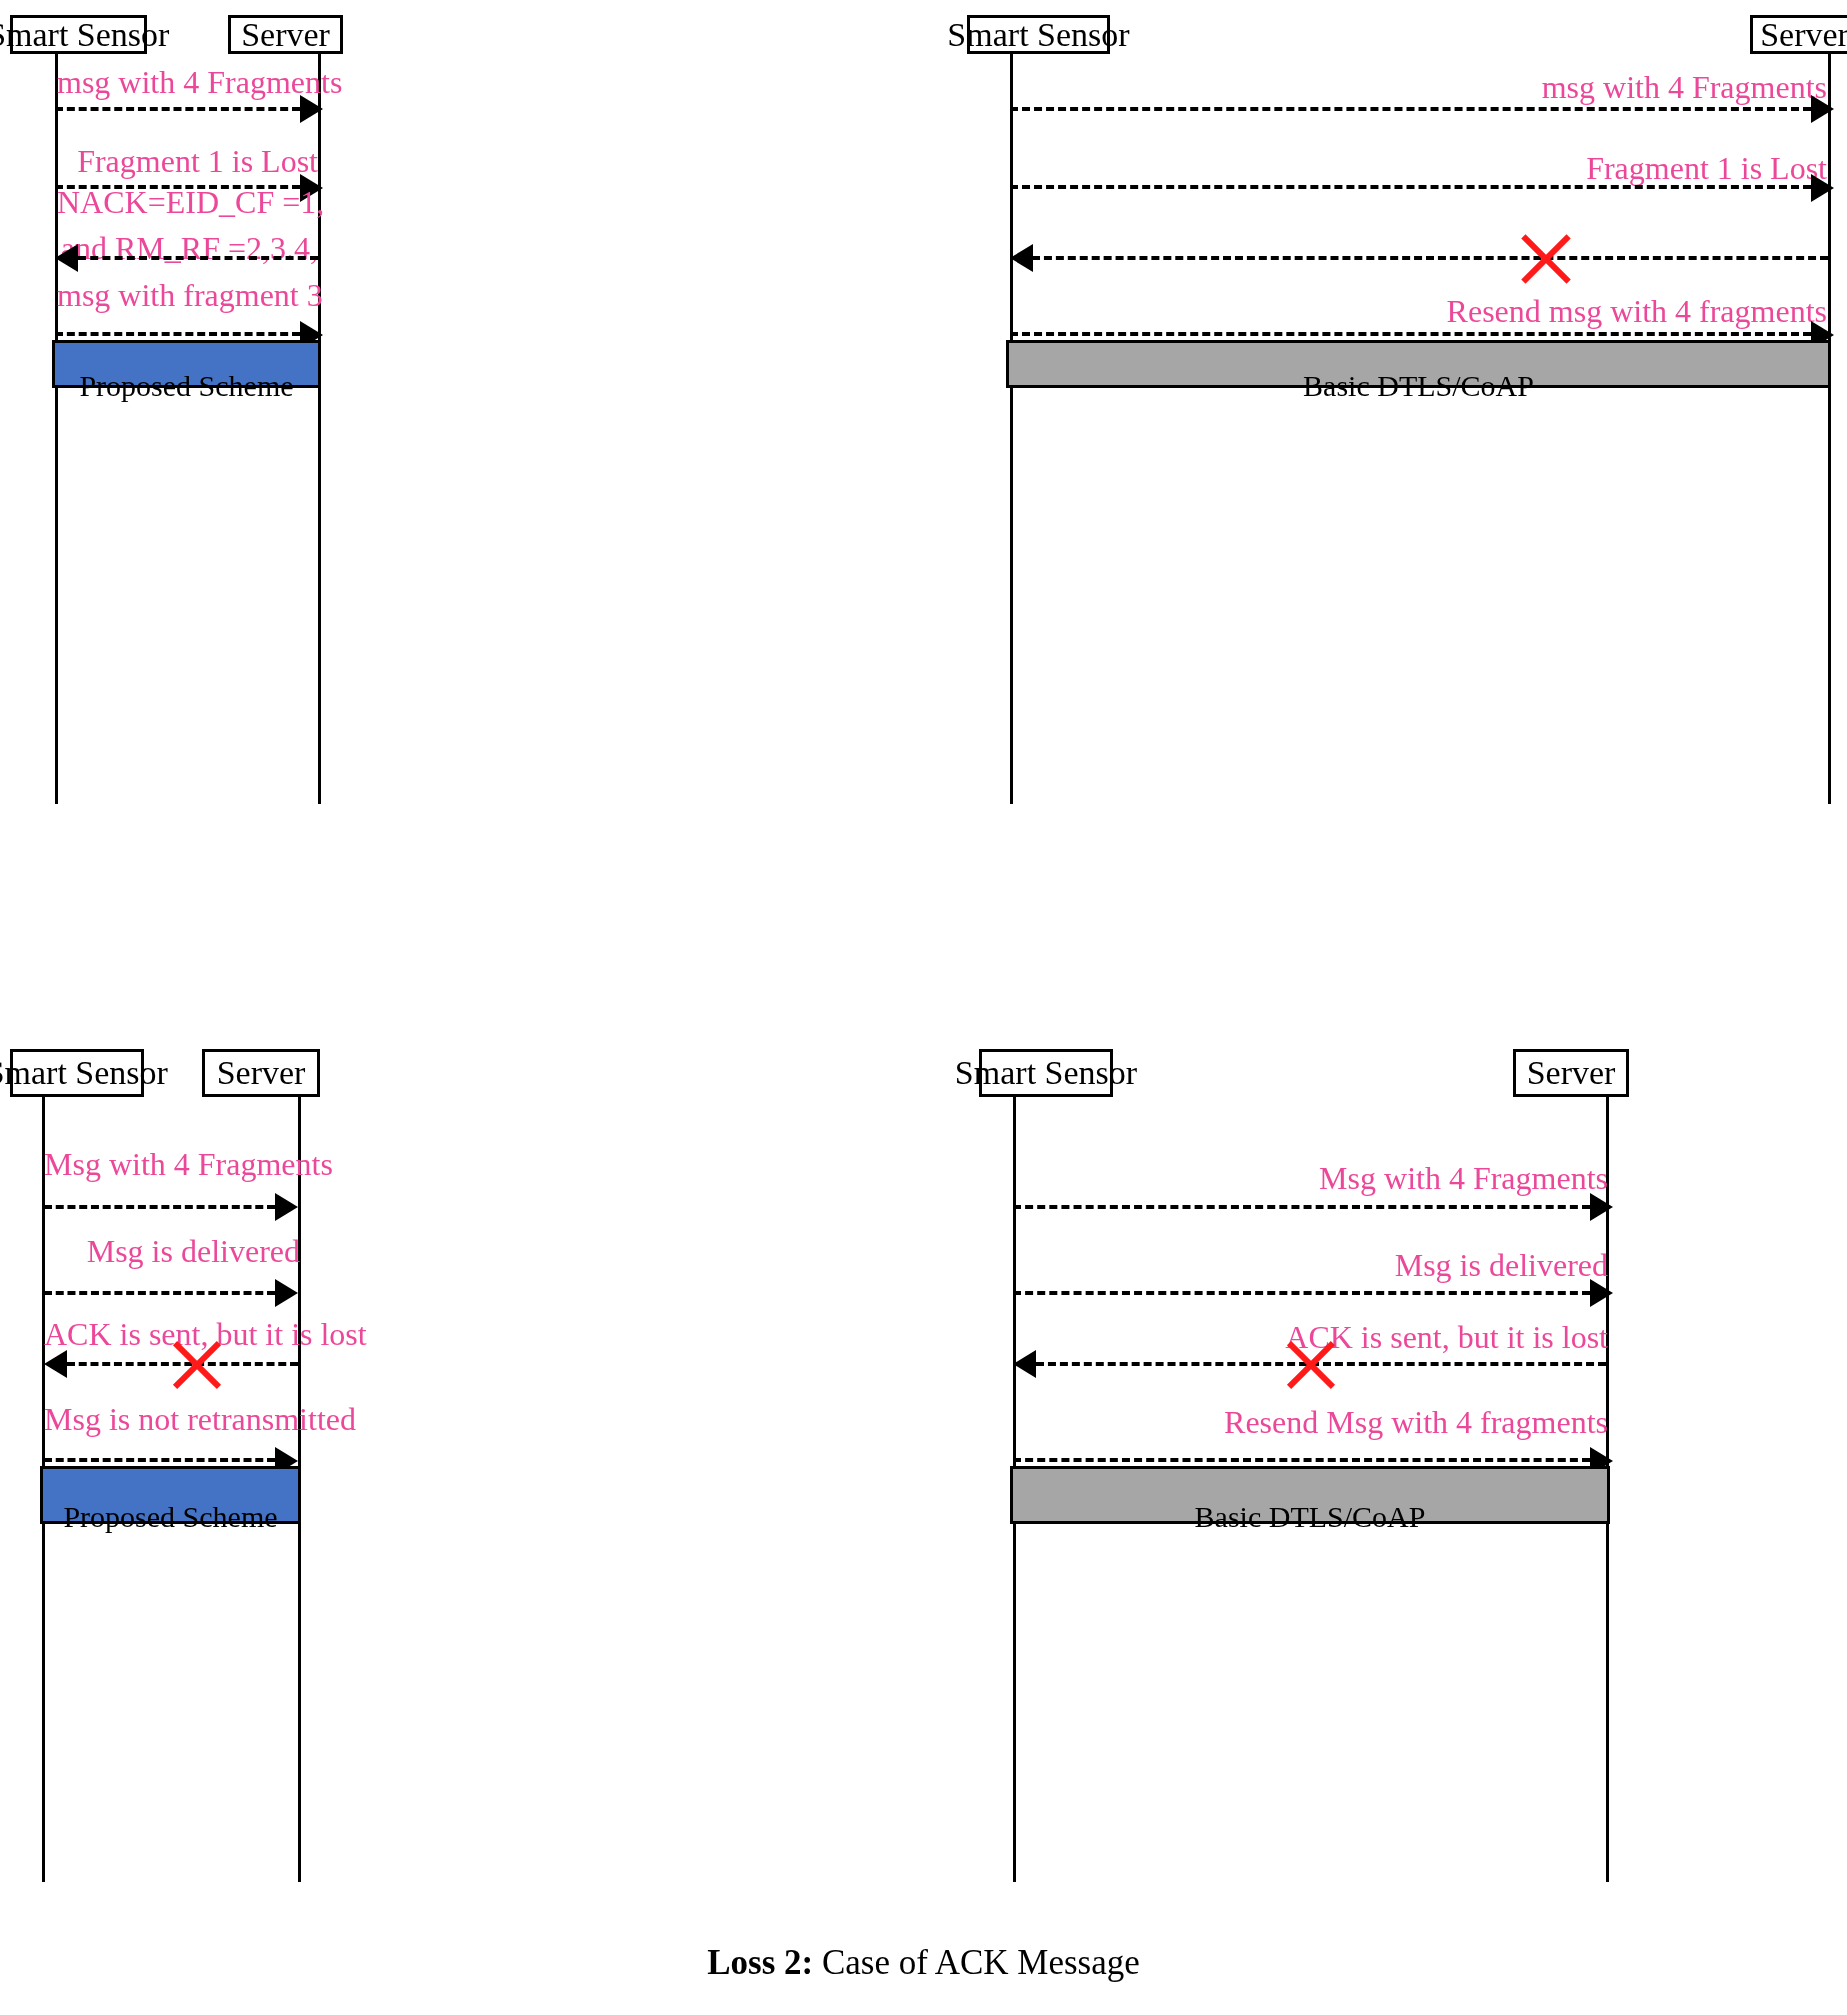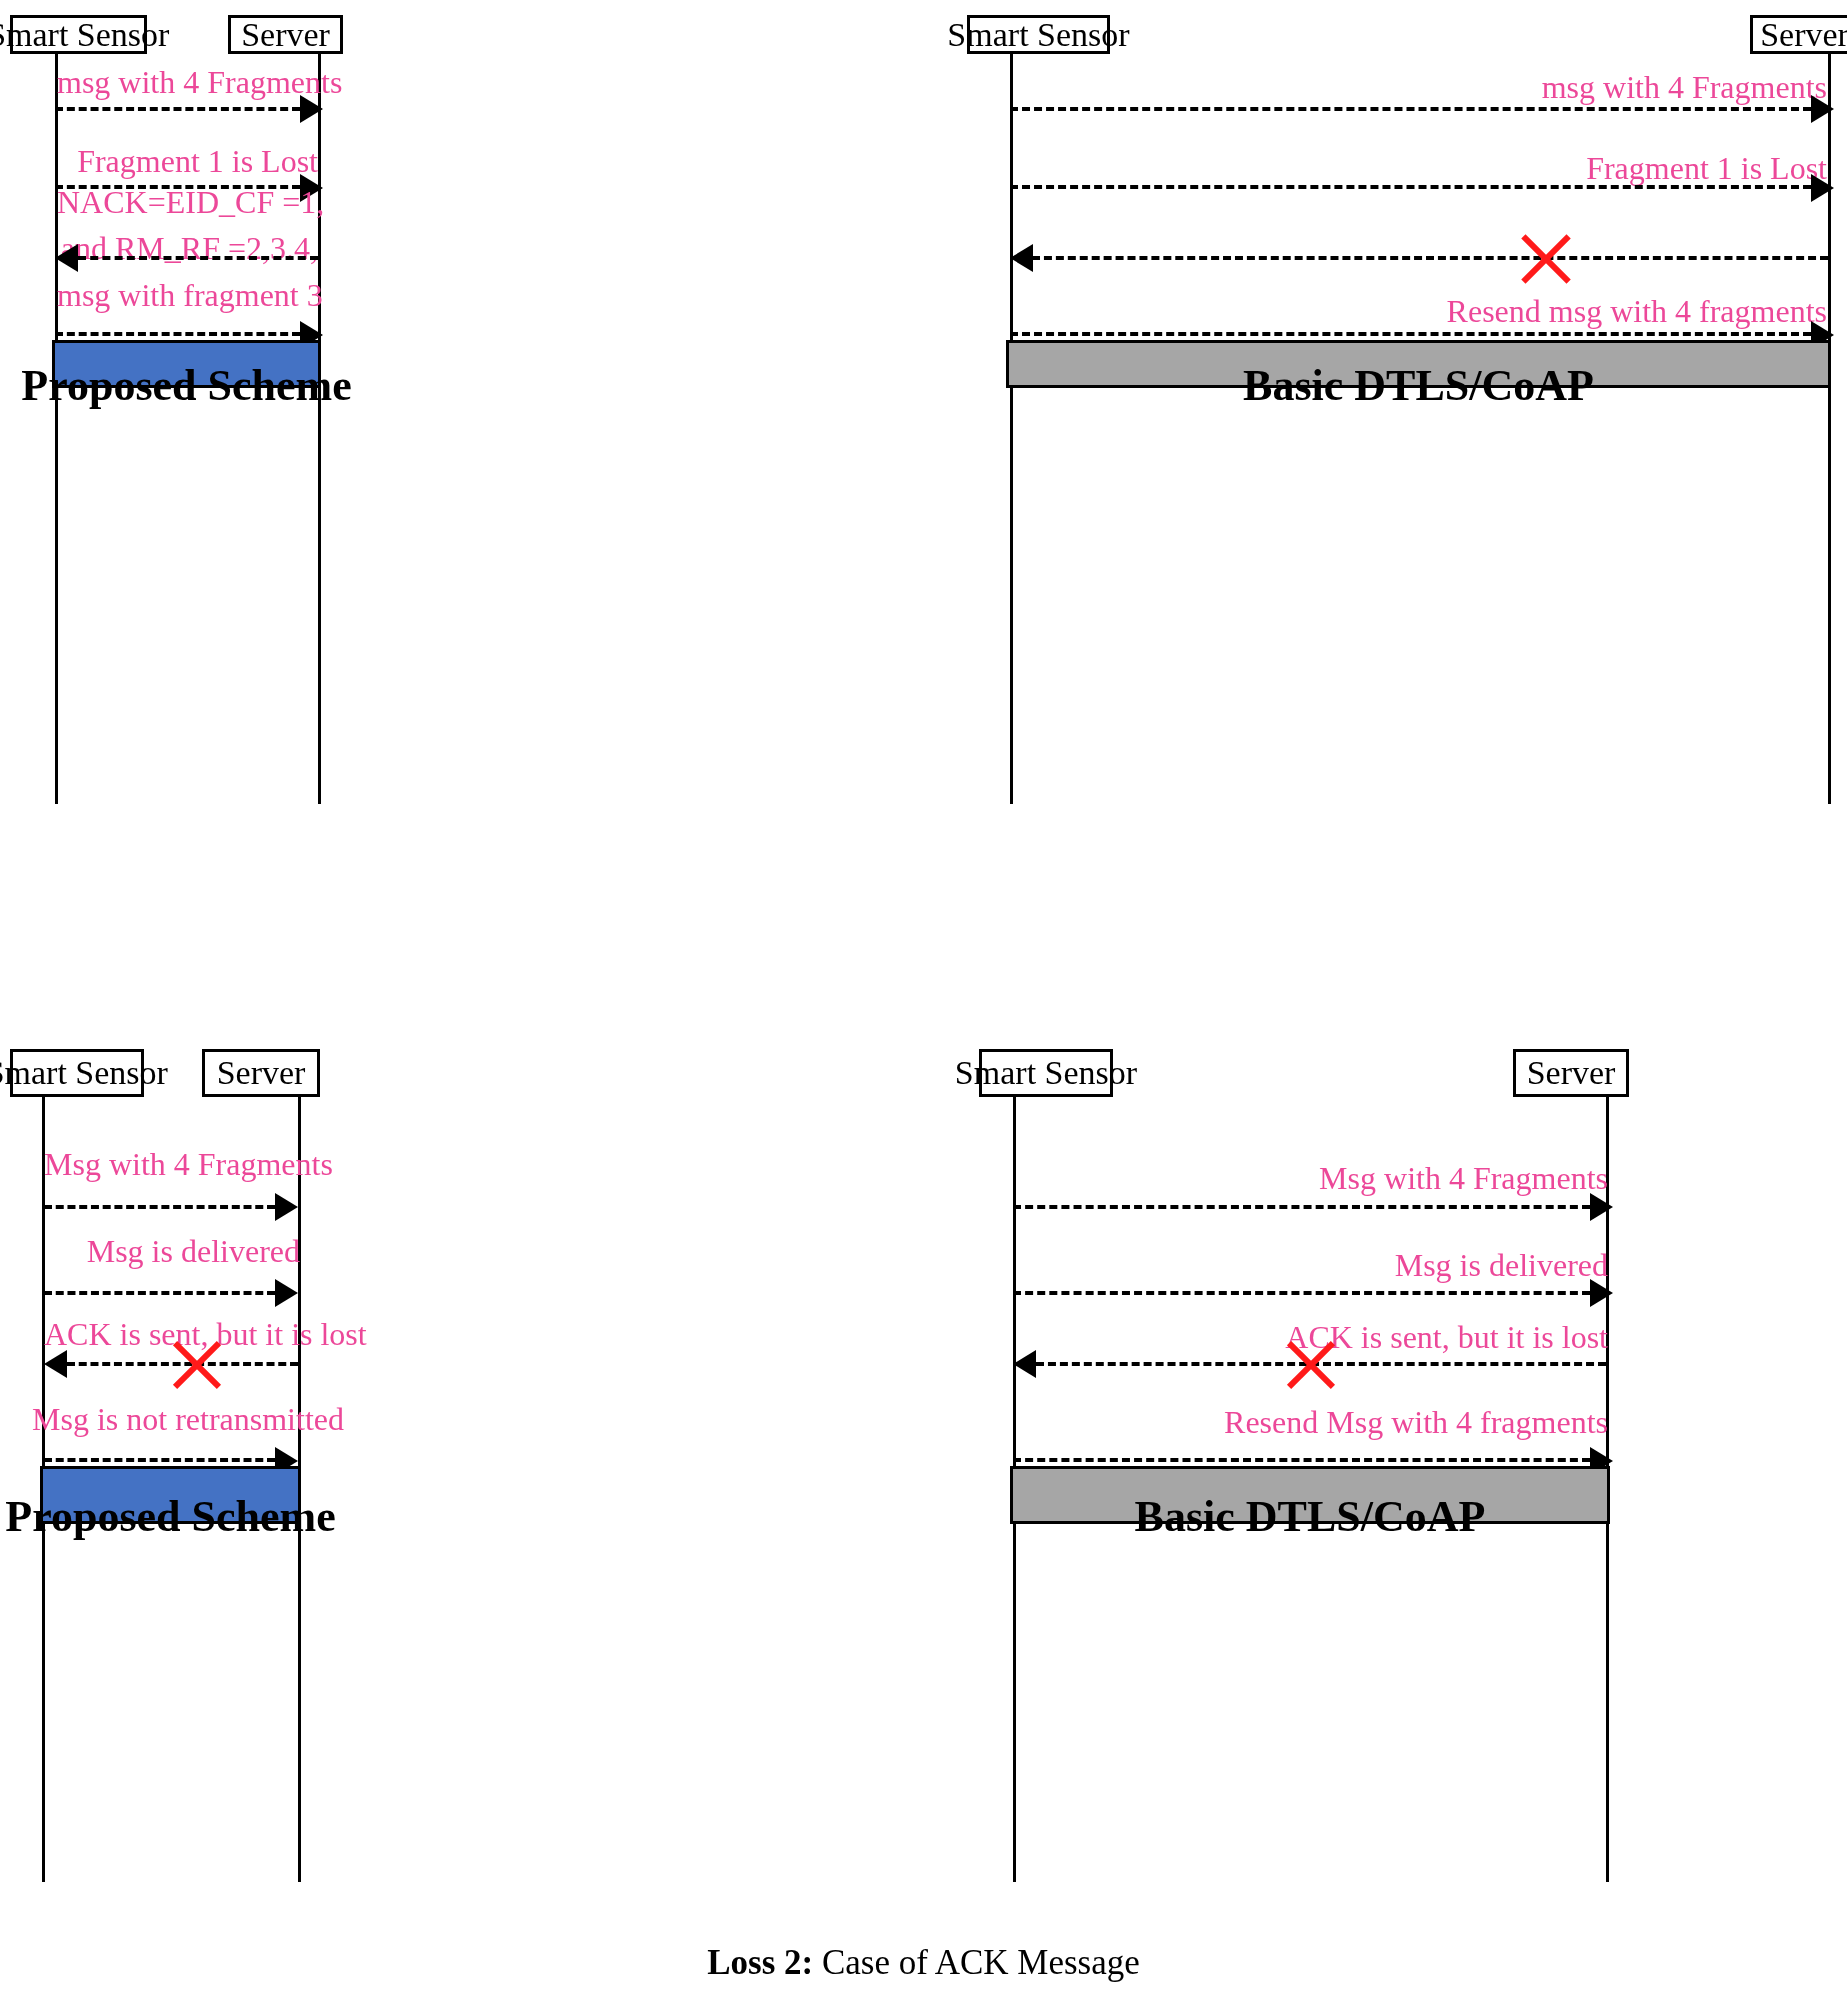--- a/index.html
+++ b/index.html
@@ -94,22 +94,22 @@
   
   .scheme-bar {
     position: absolute;
     border: 3.8px solid #000;
     box-sizing: border-box;
     display: flex;
     align-items: center;
     justify-content: center;
   }
   .scheme-bar span {
-    font-size: 44px;
-    font-weight: bold;
+    font-size: 30px;
+    font-weight: normal;
     white-space: nowrap;
     color: #000;
     margin-top: 43px;
   }
 
   
   .case-caption {
     position: absolute;
     width: 1847px;
     text-align: center;
@@ -221,21 +221,21 @@
       <div class="arrow-head right" style="left:275px; top:256px;"></div>
 
       <div class="msg-label" style="left:44px; top:293px; width:256px;">ACK is sent, but it is lost</div>
       <div class="arrow-line" style="left:67px; top:339px; width:231px;"></div>
       <div class="arrow-head left" style="left:44px; top:327px;"></div>
       <div class="lost-x" style="left:166px; top:308px; width:62px; height:62px;">
         <i></i>
           <i></i>
       </div>
 
-      <div class="msg-label" style="left:32px; top:378px; width:256px;">Msg is not retransmitted</div>
+      <div class="msg-label" style="left:44px; top:378px; width:256px;">Msg is not retransmitted</div>
       <div class="arrow-line" style="left:44px; top:435px; width:231px;"></div>
       <div class="arrow-head right" style="left:275px; top:424px;"></div>
 
       <div class="scheme-bar" style="left:40px; top:443px; width:261px; height:58px; background:#4472C4;">
         <span>Proposed Scheme</span>
       </div>
     </div>
 
     <div class="panel" id="p2b" style="left:953px; width:762px; height:925px;">
 

